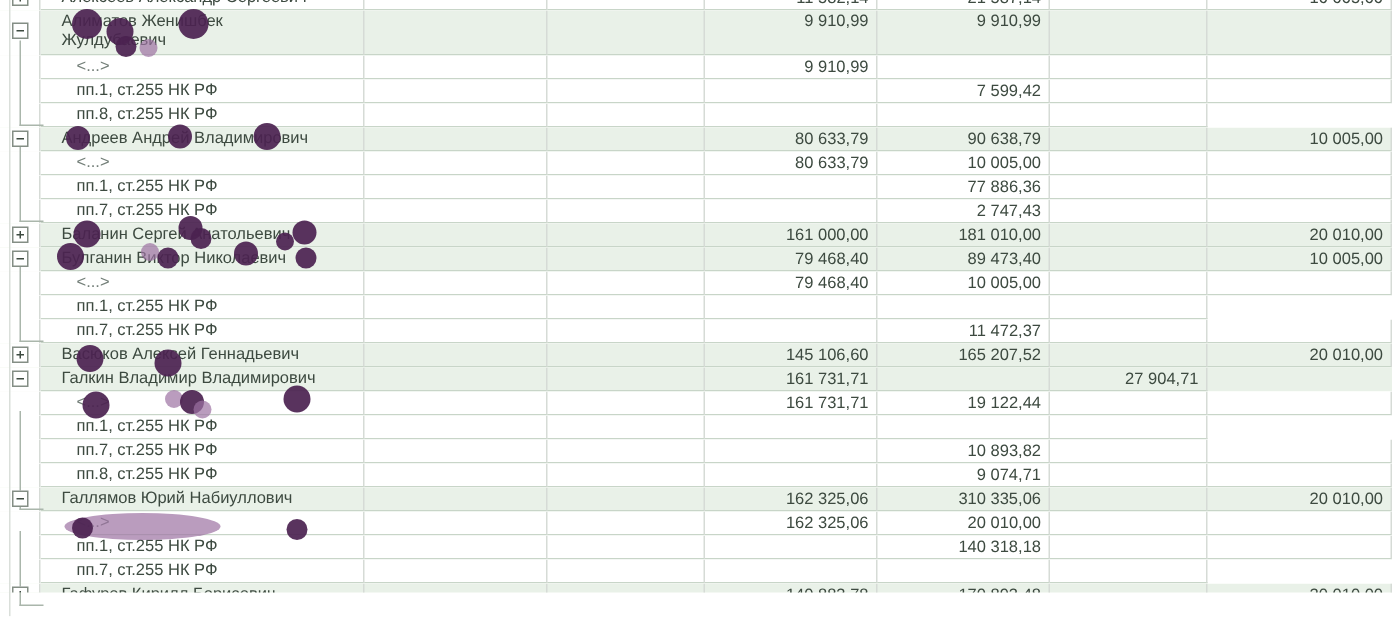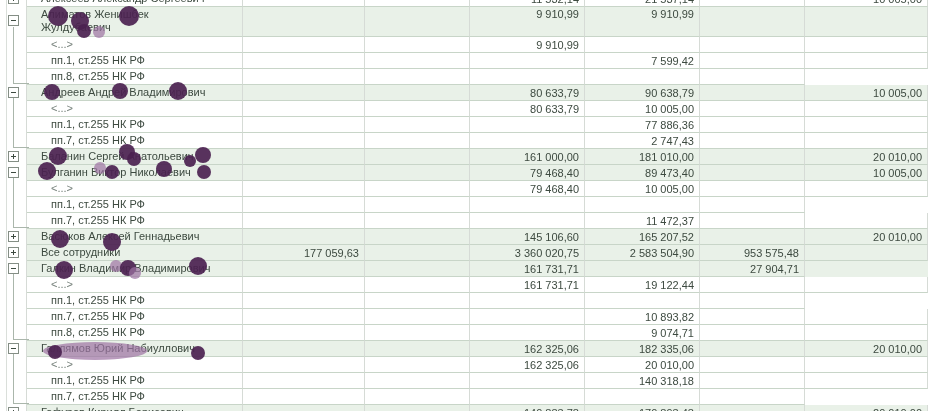--- a/index.html
+++ b/index.html
@@ -239,37 +239,20 @@
           <div class="c num">165 207,52</div>
           <div class="c num"></div>
           <div class="c num">20 010,00</div>
         </div>
       </div>
       <div class="rowwrap" style="height: 16px;">
         <div class="row hl">
           <div class="c tree">
             <div class="expander" style="top: 2px;">
               <span class="hbar"></span>
-              <span class="vbar"></span>
-            </div>
-          </div>
-          <div class="c name"><span>Все сотрудники</span></div>
-          <div class="c num">177 059,63</div>
-          <div class="c num"></div>
-          <div class="c num">3 360 020,75</div>
-          <div class="c num">2 583 504,90</div>
-          <div class="c num">953 575,48</div>
-          <div class="c num"></div>
-        </div>
-      </div>
-      <div class="rowwrap" style="height: 16px;">
-        <div class="row hl">
-          <div class="c tree">
-            <div class="expander" style="top: 2px;">
-              <span class="hbar"></span>
             </div>
           </div>
           <div class="c name"><span>Галкин Владимир Владимирович</span></div>
           <div class="c num"></div>
           <div class="c num"></div>
           <div class="c num">161 731,71</div>
           <div class="c num"></div>
           <div class="c num">27 904,71</div>
         </div>
       </div>
@@ -324,21 +307,21 @@
         <div class="row hl">
           <div class="c tree">
             <div class="expander" style="top: 2px;">
               <span class="hbar"></span>
             </div>
           </div>
           <div class="c name"><span>Галлямов Юрий Набиуллович</span></div>
           <div class="c num"></div>
           <div class="c num"></div>
           <div class="c num">162 325,06</div>
-          <div class="c num">182 335,06</div>
+          <div class="c num">310 335,06</div>
           <div class="c num"></div>
           <div class="c num">20 010,00</div>
         </div>
       </div>
       <div class="rowwrap" style="height: 16px;">
         <div class="row">
           <div class="c tree"></div>
           <div class="c name child"><span class="dim">&lt;...&gt;</span></div>
           <div class="c num"></div>
           <div class="c num"></div>

